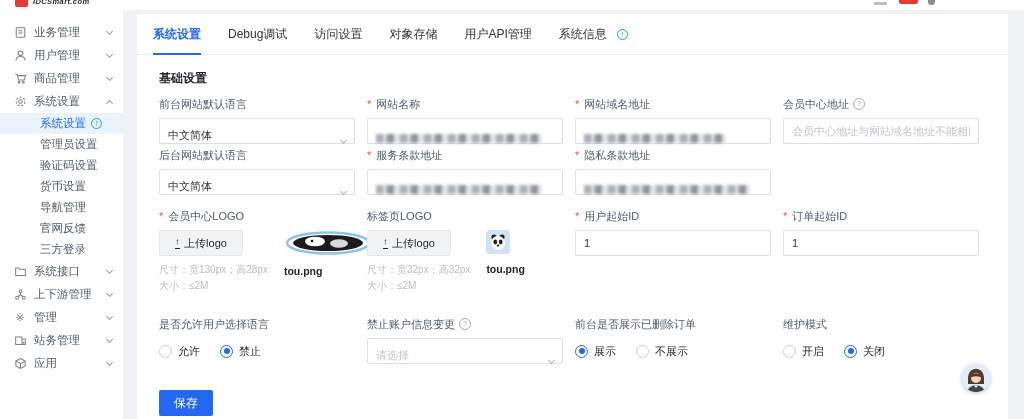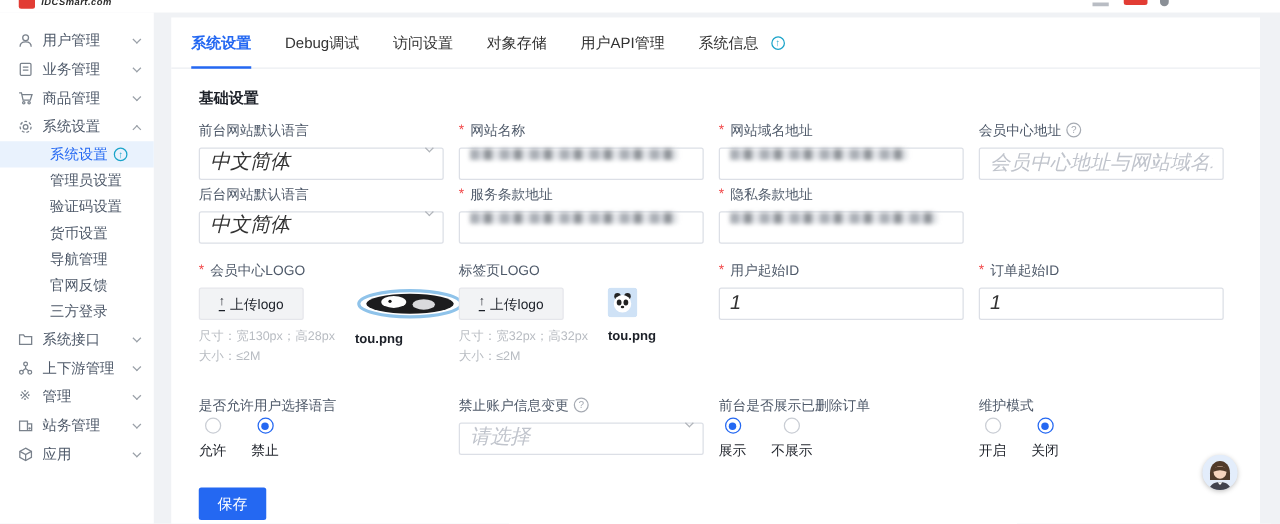--- a/index.html
+++ b/index.html
@@ -39,41 +39,41 @@
 
   .form { padding:15px 0 0 22px; }
   .section-title { font-size:12px; font-weight:700; color:#1d2129; margin-bottom:10px; }
   .grid { display:grid; grid-template-columns:repeat(4,196px); column-gap:12px; align-items:start; }
   .row1 { margin-bottom:4px; } .row2 { margin-bottom:14px; } .row3 { margin-bottom:24px; }
   .f-label { font-size:11px; color:#4e5969; margin-bottom:7px; height:14px; display:flex; align-items:center; gap:4px; white-space:nowrap; }
   .required::before { content:"* "; color:#f2494a; font-size:11px; margin-right:1px; }
   .help { width:12px; height:12px; border:1px solid #a6abb3; border-radius:50%; color:#a6abb3; font-size:8px; line-height:10px; text-align:center; cursor:pointer; flex:none; }
 
   .input, .selectbox { width:100%; height:26px; border:1px solid #dcdfe6; border-radius:2px; background:#fff;
-    font-size:16px; color:#333; padding:0 8px; display:flex; align-items:flex-start; font-family:inherit;font-style:italic; }
+    font-size:11px; color:#333; padding:0 8px; display:flex; align-items:flex-end; font-family:inherit; }
   input.input { display:block; line-height:24px; }
   input.input::placeholder { color:#c0c4cc; }
   .selectbox { justify-content:space-between; cursor:pointer; }
   .sel-caret { width:5px; height:5px; border-right:1.1px solid #b0b4ba; border-bottom:1.1px solid #b0b4ba; transform:rotate(45deg); margin-top:-3px; flex:none; }
   .ph { color:#c0c4cc; }
   .blur-bar { height:9px; width:93%; border-radius:1px; opacity:.75; filter:blur(1.6px);
     background:repeating-linear-gradient(90deg,#8f959e 0 7px,#c9cdd4 7px 11px,#6b7178 11px 18px,#d8dbe0 18px 24px); }
   .blur-bar.short { width:80%; }
 
   .upload-flex { display:flex; align-items:flex-start; gap:16px; }
   .upload-btn { width:84px; height:26px; background:#f2f3f5; border:1px solid #e5e6eb; border-radius:2px;
     font-size:11px; color:#1d2129; display:flex; align-items:center; justify-content:center; gap:4px; cursor:pointer; font-family:inherit; }
   .up-glyph { font-size:10px; line-height:1; border-bottom:1px solid currentColor; padding-bottom:1px; }
   .hints { font-size:10px; color:#b8bcc2; line-height:1.55; margin-top:6px; white-space:nowrap; }
   .filename { font-size:10.5px; color:#1d2129; font-weight:600; margin-top:9px; }
   .logo-wide { width:88px; height:26px; }
   .logo-small { width:24px; height:24px; border-radius:3px; overflow:hidden; }
 
   .radio-row { display:flex; align-items:center; gap:20px; height:26px; font-size:11px; color:#1d2129; }
-  .radio { display:flex; align-items:center; gap:6px; cursor:pointer;flex-direction:column; }
+  .radio { display:flex; align-items:center; gap:6px; cursor:pointer; }
   .r-dot { width:13px; height:13px; border-radius:50%; border:1px solid #c9cdd4; background:#fff; position:relative; flex:none; }
   .radio.on .r-dot { border-color:#2468f2; }
   .radio.on .r-dot::after { content:""; position:absolute; left:2.5px; top:2.5px; right:2.5px; bottom:2.5px; border-radius:50%; background:#2468f2; }
 
   .save-btn { margin-top:26px; background:#2468f2; color:#fff; font-size:12px; height:26px; padding:0 15px; border:none; border-radius:2px; cursor:pointer; font-family:inherit; }
 
   
   .float-avatar { position:absolute; right:34px; bottom:27px; width:28px; height:28px; border-radius:50%; overflow:hidden;
     box-shadow:0 1px 4px rgba(0,0,0,.25); cursor:pointer; z-index:9; background:#e3edfb; }
 </style>
@@ -88,36 +88,36 @@
   <span class="tb-line"></span>
   <span class="tb-red"></span>
   <span class="tb-dot"></span>
 </div>
 
 <aside class="sidebar">
 
   <div class="s-item">
     <span class="s-icon">
       <svg width="13" height="13" viewBox="0 0 14 14" fill="none" stroke="#7a828c" stroke-width="1.1">
+          <rect x="2.4" y="1.8" width="9.2" height="10.4" rx="1"></rect>
+          <path d="M4.6 5h4.8M4.6 7.6h4.8"></path>
+        </svg>
+    </span>
+    <span class="s-label">业务管理</span>
+    <span class="chev"></span>
+  </div>
+
+  <div class="s-item">
+    <span class="s-icon">
+      <svg width="13" height="13" viewBox="0 0 14 14" fill="none" stroke="#7a828c" stroke-width="1.1">
           <circle cx="7" cy="4.6" r="2.5"></circle>
           <path d="M2.2 12.3c0-2.7 2.1-4.2 4.8-4.2s4.8 1.5 4.8 4.2"></path>
         </svg>
     </span>
     <span class="s-label">用户管理</span>
-    <span class="chev"></span>
-  </div>
-
-  <div class="s-item">
-    <span class="s-icon">
-      <svg width="13" height="13" viewBox="0 0 14 14" fill="none" stroke="#7a828c" stroke-width="1.1">
-          <rect x="2.4" y="1.8" width="9.2" height="10.4" rx="1"></rect>
-          <path d="M4.6 5h4.8M4.6 7.6h4.8"></path>
-        </svg>
-    </span>
-    <span class="s-label">业务管理</span>
     <span class="chev"></span>
   </div>
 
   <div class="s-item">
     <span class="s-icon">
       <svg width="13" height="13" viewBox="0 0 14 14" fill="none" stroke="#7a828c" stroke-width="1.1">
           <path d="M1.4 2.4h2l1.4 6.3h6.2l1.5-4.8H4"></path>
           <circle cx="5.4" cy="11" r="1"></circle>
           <circle cx="10" cy="11" r="1"></circle>
         </svg>

